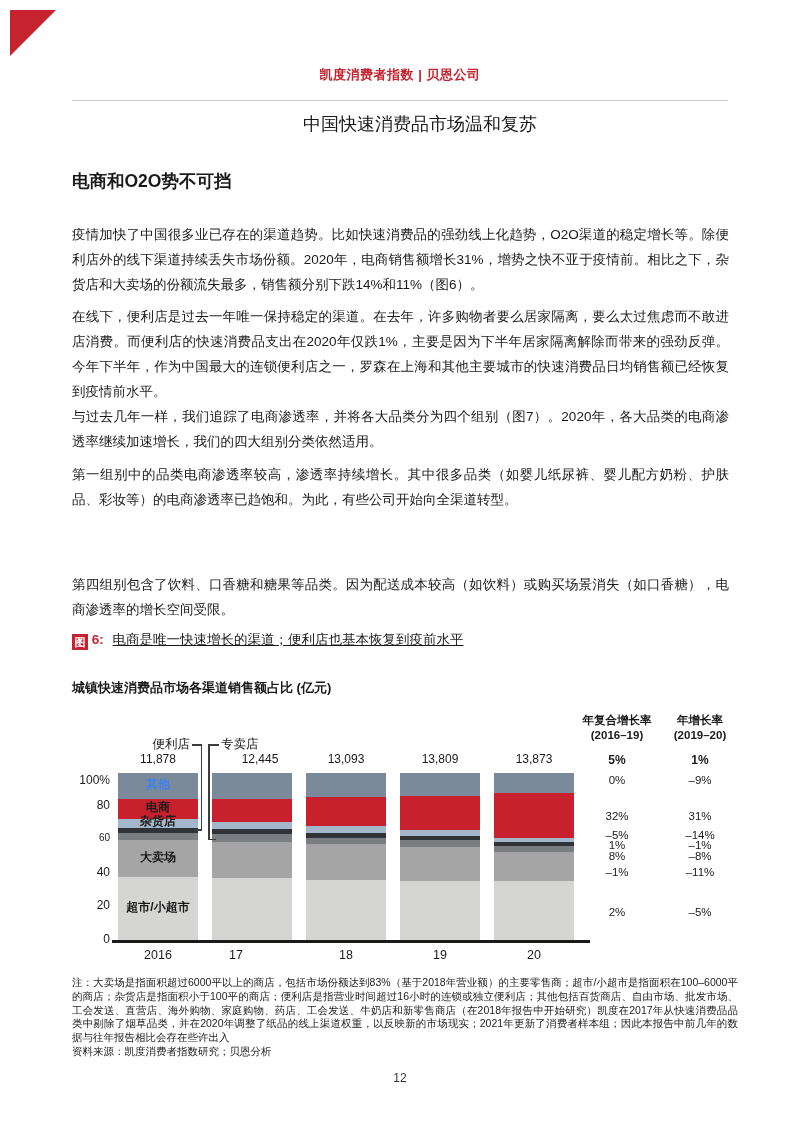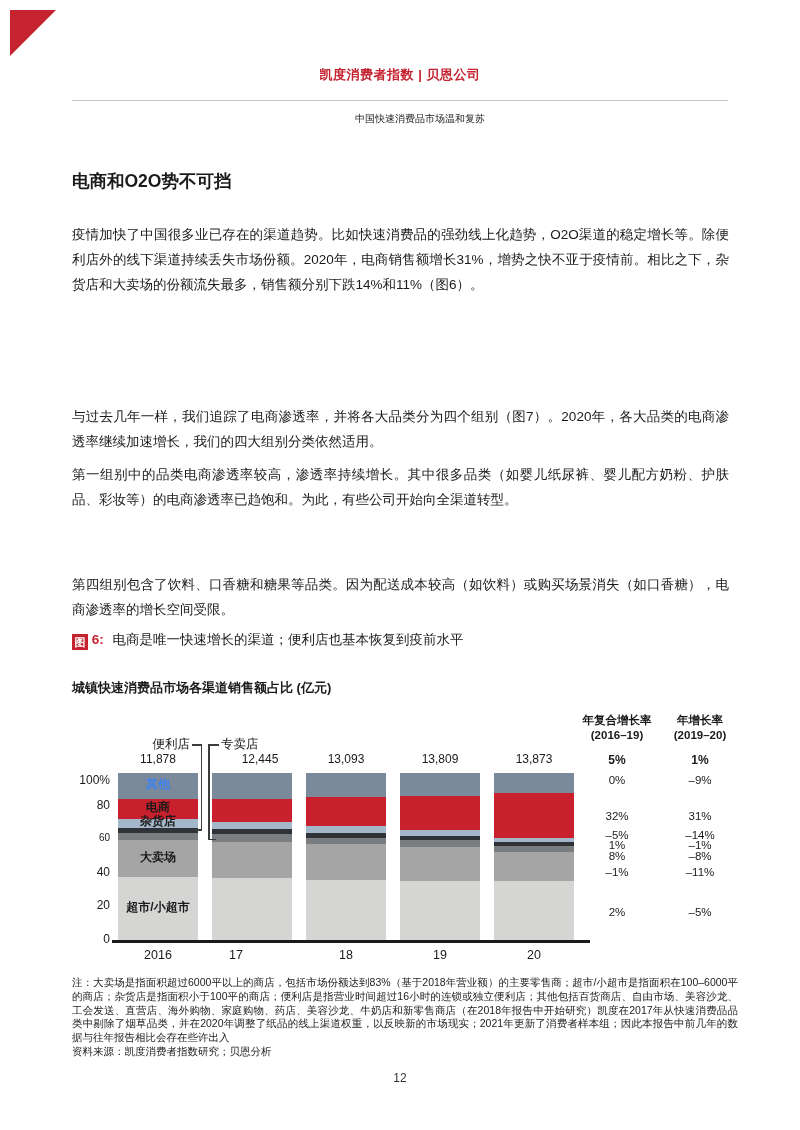--- a/index.html
+++ b/index.html
@@ -6,30 +6,30 @@
   .page{position:relative;width:800px;height:1130px;background:#fff;overflow:hidden;
         font-family:"Liberation Sans","DejaVu Sans",sans-serif;color:#1a1a1a;}
   
   .corner{position:absolute;left:10px;top:10px;width:0;height:0;
           border-top:46px solid #c4232f;border-right:46px solid transparent;}
   .corner-slit{position:absolute;left:-4px;top:24px;width:62px;height:3px;background:#fff;
                transform:rotate(-45deg);}
   .hdr{position:absolute;top:66px;left:0;right:0;text-align:center;color:#c4232f;
        font-weight:bold;font-size:13px;letter-spacing:.5px;}
   .rule{position:absolute;top:100px;left:72px;width:656px;height:1px;background:#c6c6c6;}
-  .subtitle{position:absolute;top:112px;left:0;right:0;text-align:center;font-size:10px;font-weight:500;margin-left:40px;}
+  .subtitle{position:absolute;top:112px;left:0;right:0;text-align:center;font-size:18px;font-weight:500;margin-left:40px;}
   .heading{position:absolute;top:169px;left:72px;margin:0;font-size:17.5px;font-weight:bold;}
   .para{position:absolute;left:56px;width:657px;margin:16px;font-size:13.5px;line-height:25px;
         text-align:justify;}
   .p1{top:206px}.p2{top:288px}.p3{top:388px}.p4{top:446px}.p5{top:499px}.p6{top:556px}
   .fig-caption{position:absolute;top:631px;left:72px;font-size:13.5px;}
   .chip{display:inline-block;width:16px;height:16px;line-height:16px;text-align:center;
         background:#c4232f;color:#fff;font-size:11px;font-weight:bold;vertical-align:-2px;}
   .fignum{color:#c4232f;font-weight:bold;margin-right:5px;}
-  .figtext{font-weight:500;}
+  .figtext{font-weight:500;text-decoration:underline;}
   .chart-title{position:absolute;top:679px;left:72px;font-size:13px;font-weight:bold;}
   #chart{position:absolute;left:0;top:0;width:800px;height:1130px;}
   #chart div{position:absolute;line-height:1.15;}
   .note-block{position:absolute;top:976px;left:72px;width:666px;font-size:10.5px;
               line-height:13.8px;color:#222;text-align:justify;}
   .pageno{position:absolute;top:1071px;left:0;right:0;text-align:center;font-size:12px;color:#333;}
 </style>
 </head>
 <body>
 
@@ -37,20 +37,21 @@
   <div class="corner">
     <div class="corner-slit"></div>
   </div>
 
   <div class="hdr">凯度消费者指数 | 贝恩公司</div>
   <div class="rule"></div>
   <div class="subtitle">中国快速消费品市场温和复苏</div>
 
   <h1 class="heading">电商和O2O势不可挡</h1>
   <p class="para p1">疫情加快了中国很多业已存在的渠道趋势。比如快速消费品的强劲线上化趋势，O2O渠道的稳定增长等。除便利店外的线下渠道持续丢失市场份额。2020年，电商销售额增长31%，增势之快不亚于疫情前。相比之下，杂货店和大卖场的份额流失最多，销售额分别下跌14%和11%（图6）。</p>
+  <p class="para p2">在线下，便利店是过去一年唯一保持稳定的渠道。在去年，许多购物者要么居家隔离，要么太过焦虑而不敢进店消费。而便利店的快速消费品支出在2020年仅跌1%，主要是因为下半年居家隔离解除而带来的强劲反弹。今年下半年，作为中国最大的连锁便利店之一，罗森在上海和其他主要城市的快速消费品日均销售额已经恢复到疫情前水平。</p>
   <p class="para p3">与过去几年一样，我们追踪了电商渗透率，并将各大品类分为四个组别（图7）。2020年，各大品类的电商渗透率继续加速增长，我们的四大组别分类依然适用。</p>
   <p class="para p4">第一组别中的品类电商渗透率较高，渗透率持续增长。其中很多品类（如婴儿纸尿裤、婴儿配方奶粉、护肤品、彩妆等）的电商渗透率已趋饱和。为此，有些公司开始向全渠道转型。</p>
   <p class="para p6">第四组别包含了饮料、口香糖和糖果等品类。因为配送成本较高（如饮料）或购买场景消失（如口香糖），电商渗透率的增长空间受限。</p>
 
   <div class="fig-caption">
     <span class="chip">图</span>
     <span class="fignum">6:</span>
     <span class="figtext">电商是唯一快速增长的渠道；便利店也基本恢复到疫前水平</span>
   </div>
 
@@ -138,18 +139,18 @@
       <div style="left: 660px; top: 839px; width: 80px; text-align: center; font-size: 11.5px;">–1%</div>
       <div style="left: 577px; top: 849.5px; width: 80px; text-align: center; font-size: 11.5px;">8%</div>
       <div style="left: 660px; top: 849.5px; width: 80px; text-align: center; font-size: 11.5px;">–8%</div>
       <div style="left: 577px; top: 865.5px; width: 80px; text-align: center; font-size: 11.5px;">–1%</div>
       <div style="left: 660px; top: 865.5px; width: 80px; text-align: center; font-size: 11.5px;">–11%</div>
       <div style="left: 577px; top: 905.5px; width: 80px; text-align: center; font-size: 11.5px;">2%</div>
       <div style="left: 660px; top: 905.5px; width: 80px; text-align: center; font-size: 11.5px;">–5%</div>
     </div>
 
   <div class="note-block">
-    <div>注：大卖场是指面积超过6000平以上的商店，包括市场份额达到83%（基于2018年营业额）的主要零售商；超市/小超市是指面积在100–6000平的商店；杂货店是指面积小于100平的商店；便利店是指营业时间超过16小时的连锁或独立便利店；其他包括百货商店、自由市场、美容沙龙、工会发送、直营店、海外购物、家庭购物、药店、美容沙龙、牛奶店和新零售商店（在2018年报告中开始研究）凯度在2017年从快速消费品品类中剔除了烟草品类，并在2020年调整了纸品的线上渠道权重，以反映新的市场现实；2021年更新了消费者样本组；因此本报告中前几年的数据与往年报告相比会存在些许出入</div>
+    <div>注：大卖场是指面积超过6000平以上的商店，包括市场份额达到83%（基于2018年营业额）的主要零售商；超市/小超市是指面积在100–6000平的商店；杂货店是指面积小于100平的商店；便利店是指营业时间超过16小时的连锁或独立便利店；其他包括百货商店、自由市场、批发市场、工会发送、直营店、海外购物、家庭购物、药店、工会发送、牛奶店和新零售商店（在2018年报告中开始研究）凯度在2017年从快速消费品品类中剔除了烟草品类，并在2020年调整了纸品的线上渠道权重，以反映新的市场现实；2021年更新了消费者样本组；因此本报告中前几年的数据与往年报告相比会存在些许出入</div>
     <div>资料来源：凯度消费者指数研究；贝恩分析</div>
   </div>
 
   <div class="pageno">12</div>
 </div>
 
 </body></html>

